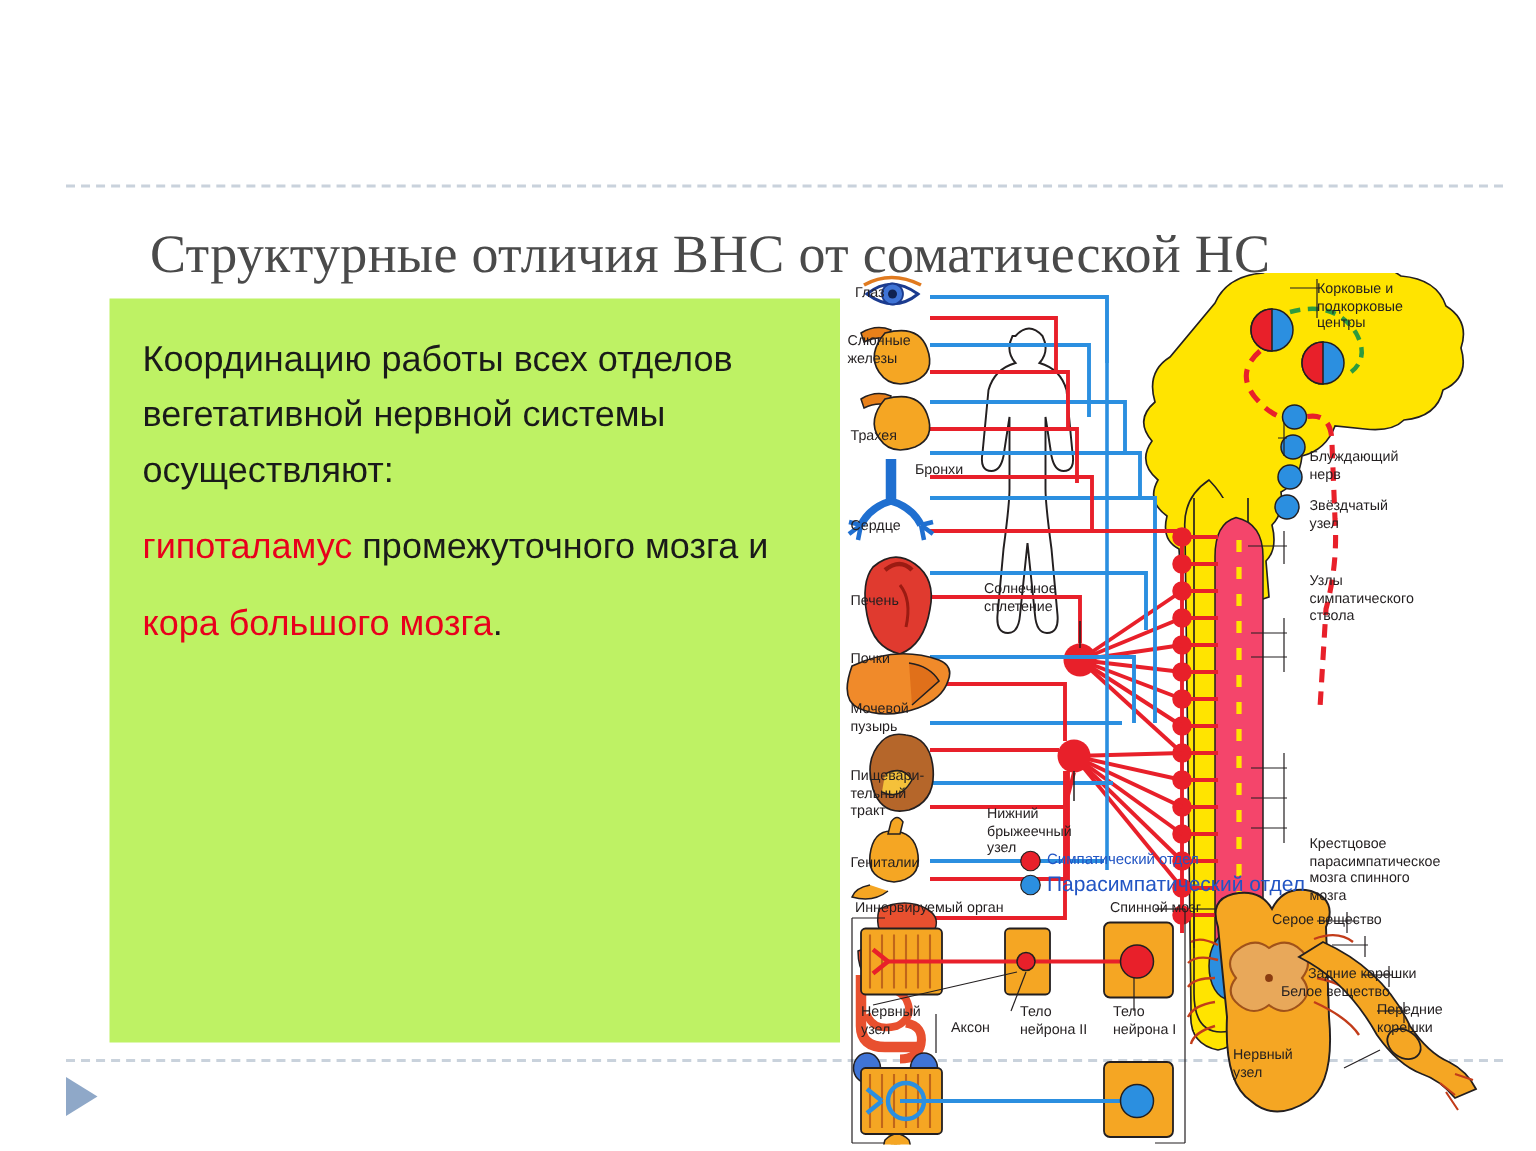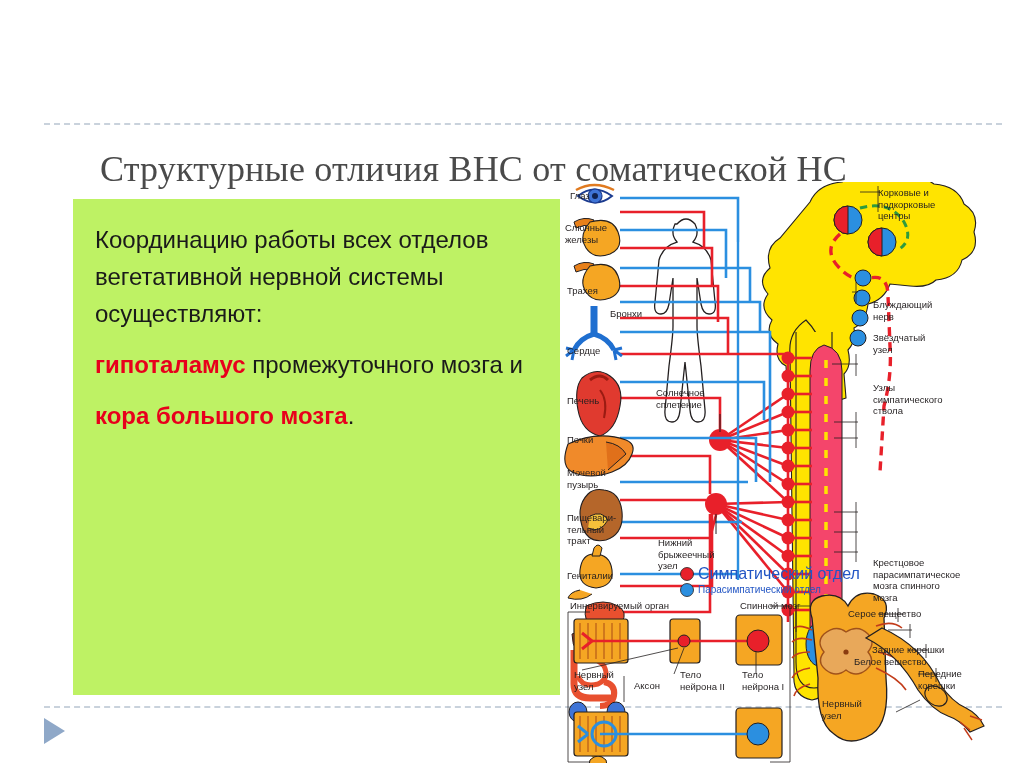--- a/index.html
+++ b/index.html
@@ -36,21 +36,21 @@
     width:487px;height:496px;
     background:#bef264;
   }
   .gb-inner{padding:22px 26px 0 22px;}
   .gb-p{
     font-size:24px;line-height:37px;color:#1a1a1a;
     margin:0 0 4px 0;
   }
   .gb-p.second{margin-top:14px;}
   .gb-p.third{margin-top:14px;}
-  .hl{color:#e8001c;font-weight:bold;}
+  .hl{color:#e8001c;font-weight:normal;}
 
   
   .nav-arrow{
     position:absolute;left:44px;top:718px;
     width:0;height:0;
     border-left:21px solid #8fa8c8;
     border-top:13px solid transparent;
     border-bottom:13px solid transparent;
   }
 
@@ -488,22 +488,22 @@
     <div class="lbl" style="left:313px; top:375px;">Крестцовое
 парасимпатическое
 мозга спинного мозга</div>
 
     <div class="lbl" style="left:96px;  top:205px;">Солнечное
 сплетение</div>
     <div class="lbl" style="left:98px;  top:355px;">Нижний
 брыжеечный
 узел</div>
 
-    <div class="lbl blue" style="left:138px; top:386px; font-size:16px;">Симпатический отдел</div>
-    <div class="lbl blue" style="left:138px; top:402px; font-size:10px;">Парасимпатический отдел</div>
+    <div class="lbl blue" style="left:138px; top:386px; font-size:10px;">Симпатический отдел</div>
+    <div class="lbl blue" style="left:138px; top:402px; font-size:14px;">Парасимпатический отдел</div>
 
     <div class="lbl" style="left:10px;  top:418px;">Иннервируемый орган</div>
     <div class="lbl" style="left:180px; top:418px;">Спинной мозг</div>
 
     <div class="lbl" style="left:14px;  top:487px;">Нервный
 узел</div>
     <div class="lbl" style="left:74px;  top:498px;">Аксон</div>
     <div class="lbl" style="left:120px; top:487px;">Тело
 нейрона II</div>
     <div class="lbl" style="left:182px; top:487px;">Тело

